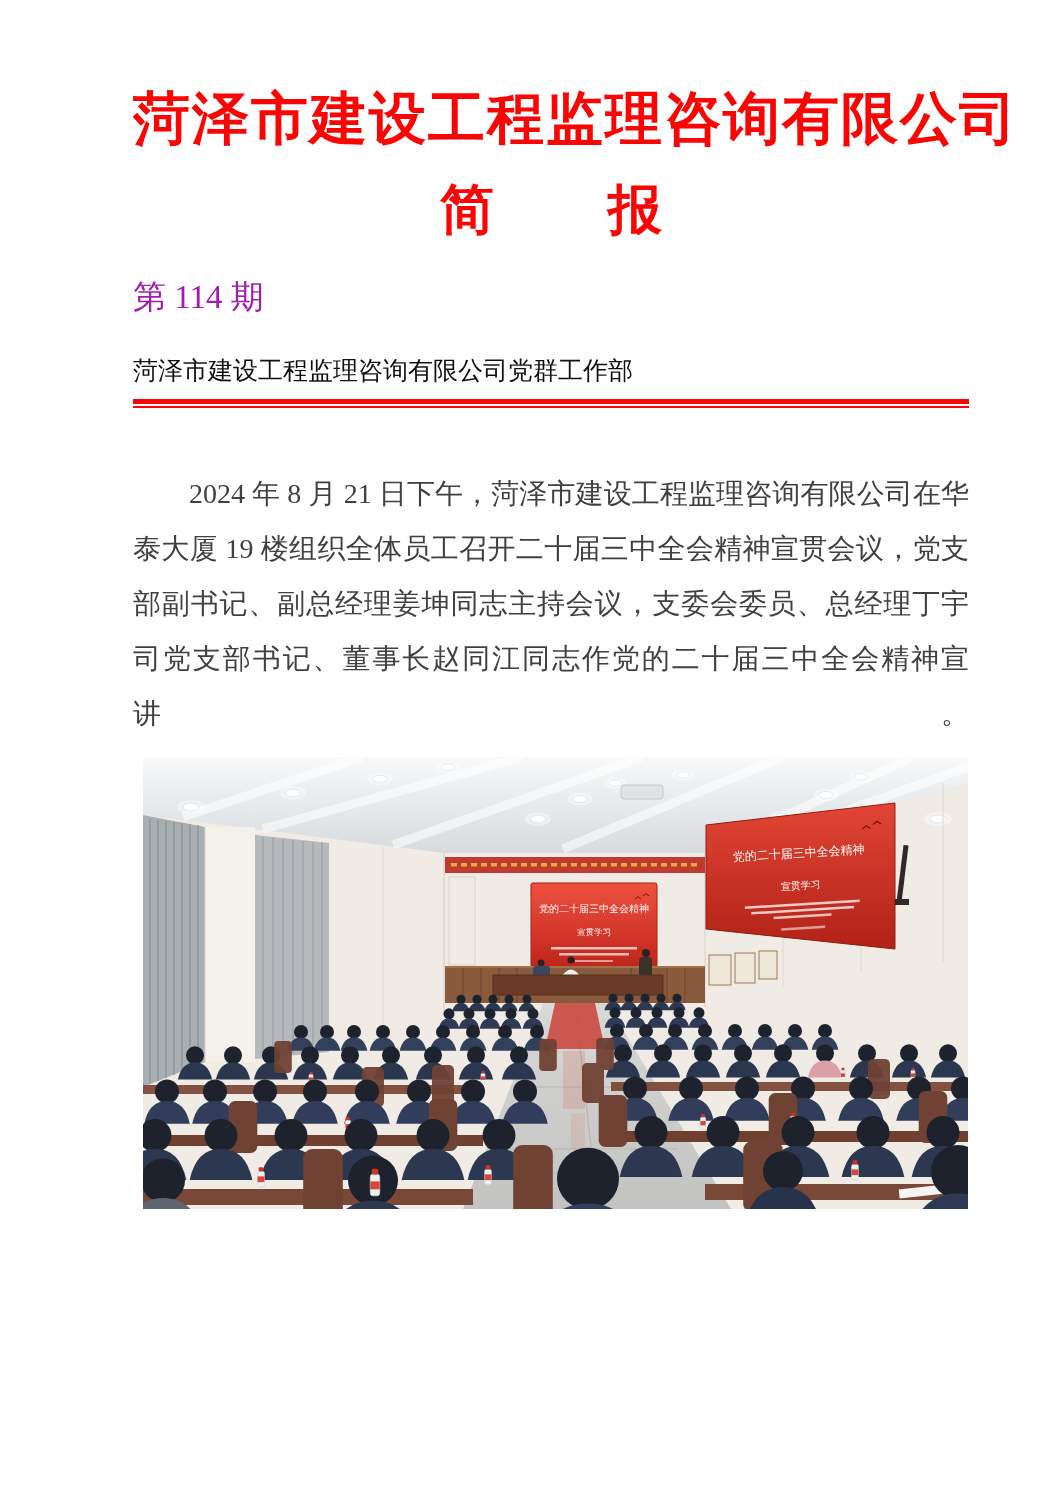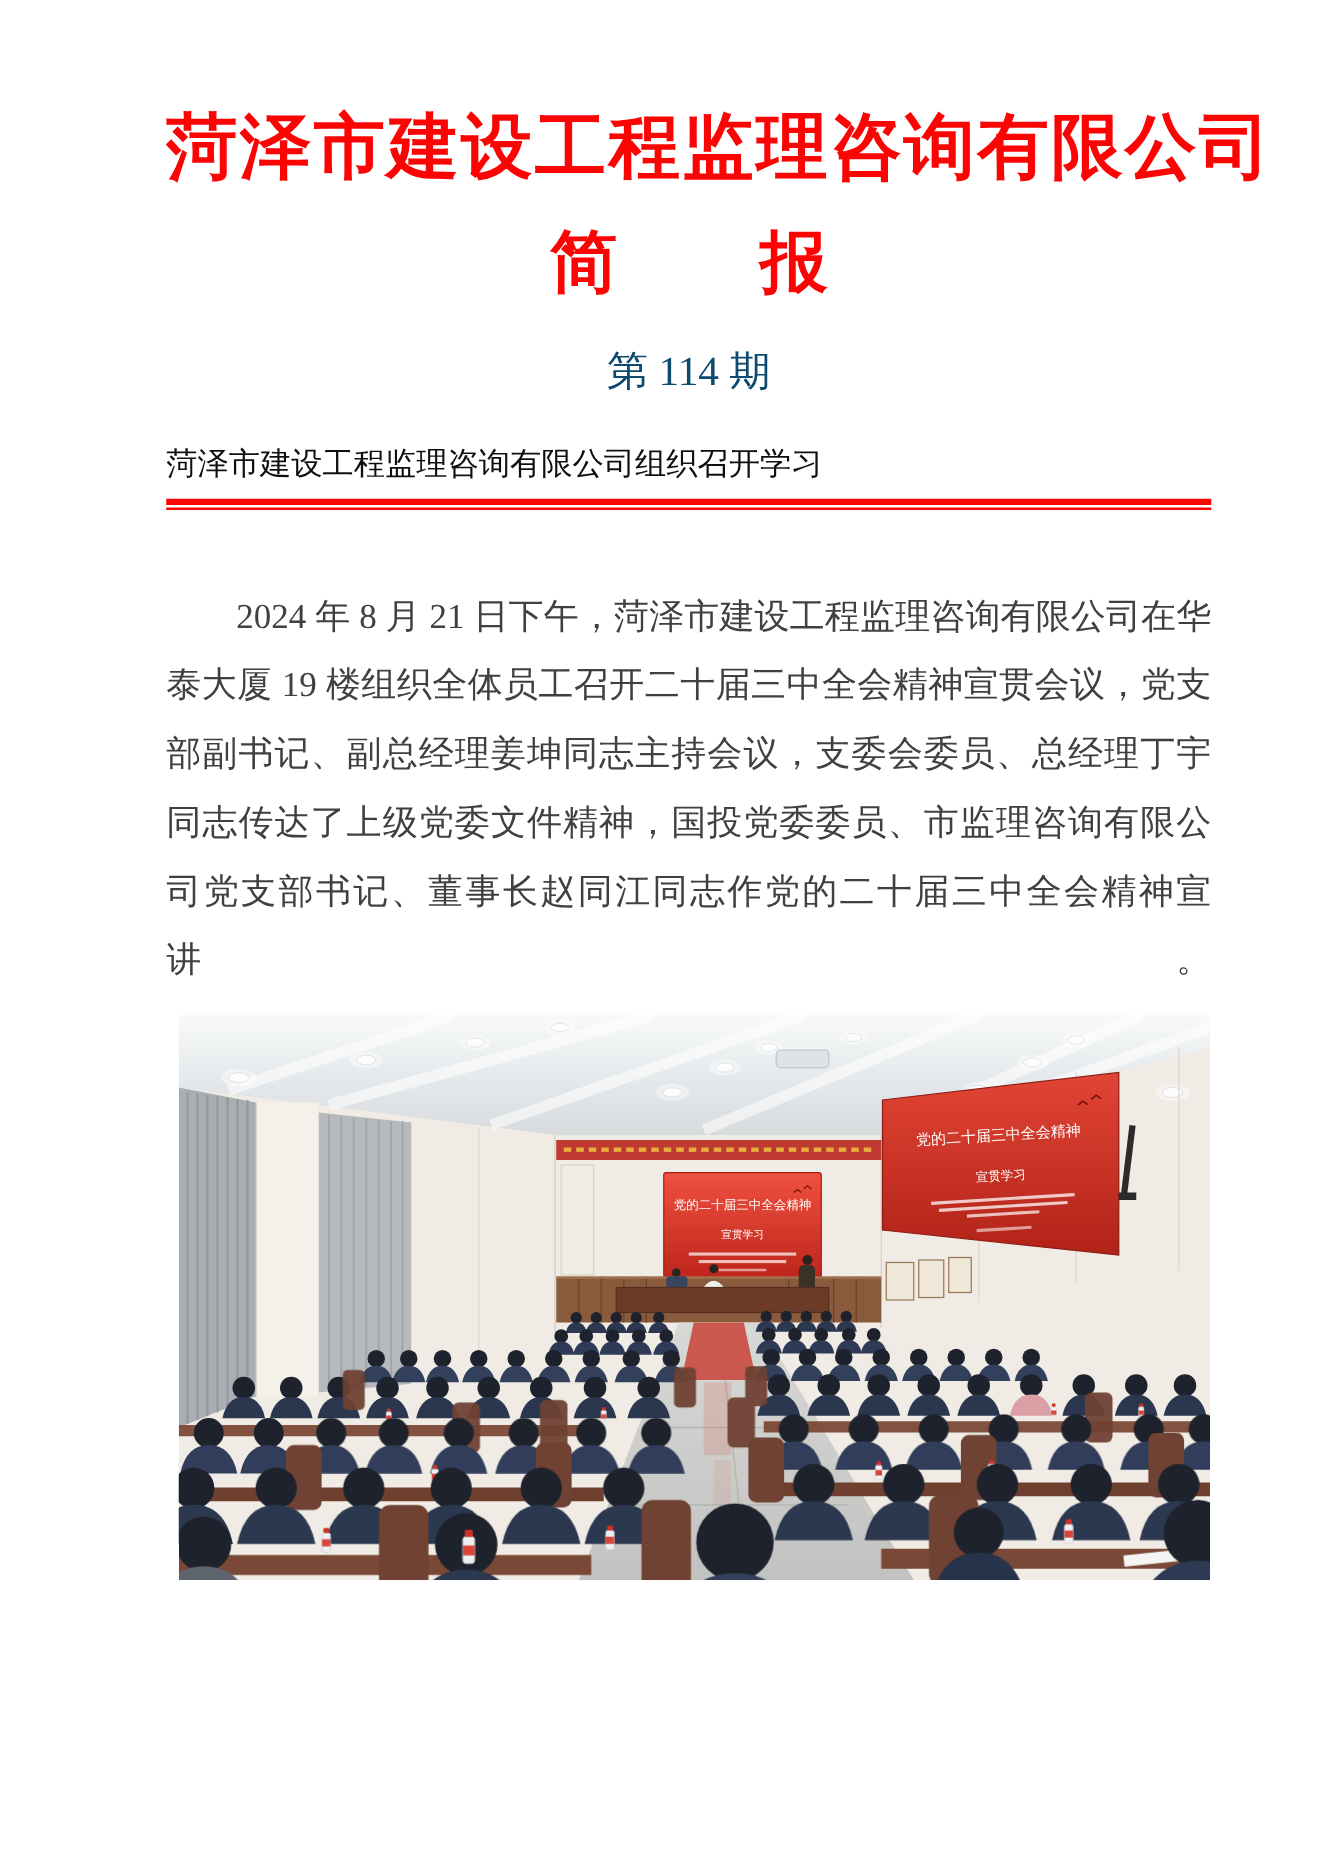--- a/index.html
+++ b/index.html
@@ -21,21 +21,21 @@
     white-space:nowrap;
   }
   .bulletin-title{
     margin-top:20px;
     font-size:54px;font-weight:700;
     color:#fb0404;text-align:center;
     letter-spacing:30px;text-indent:30px; 
   }
   .issue{
     margin-top:28px;
-    font-size:33px;text-align:center;color:#0c4a6e;
+    font-size:33px;text-align:left;color:#a21caf;
   }
   .pubrow{
     margin-top:34px;
     display:flex;justify-content:space-between;align-items:baseline;
     font-size:25px;color:#0f0f0f;
   }
   .rule{
     margin-top:12px;height:2px;
     border-top:5px solid #fb0404;
     border-bottom:2px solid #fb0404;
@@ -63,31 +63,30 @@
 <body>
 
 <div class="page">
   <div class="content">
 
     <div class="org-title">菏泽市建设工程监理咨询有限公司</div>
     <div class="bulletin-title">简　报</div>
     <div class="issue">第 114 期</div>
 
     <div class="pubrow">
-      <span>菏泽市建设工程监理咨询有限公司组织召开学习</span>
+      <span>菏泽市建设工程监理咨询有限公司党群工作部</span>
     </div>
 
     <div class="rule"></div>
 
 
     <div class="body-text">
       <div class="body-line first">2024 年 8 月 21 日下午，菏泽市建设工程监理咨询有限公司在华</div>
       <div class="body-line">泰大厦 19 楼组织全体员工召开二十届三中全会精神宣贯会议，党支</div>
       <div class="body-line">部副书记、副总经理姜坤同志主持会议，支委会委员、总经理丁宇</div>
-      <div class="body-line">同志传达了上级党委文件精神，国投党委委员、市监理咨询有限公</div>
       <div class="body-line">司党支部书记、董事长赵同江同志作党的二十届三中全会精神宣讲。</div>
     </div>
 
     <div class="photo-figure">
       <svg width="825" height="452" viewBox="0 0 825 452">
         <defs>
           <linearGradient id="ceil" x1="0" y1="0" x2="0" y2="1">
             <stop offset="0" stop-color="#f7f9fa"></stop>
               <stop offset="1" stop-color="#d7dbde"></stop>
           </linearGradient>

